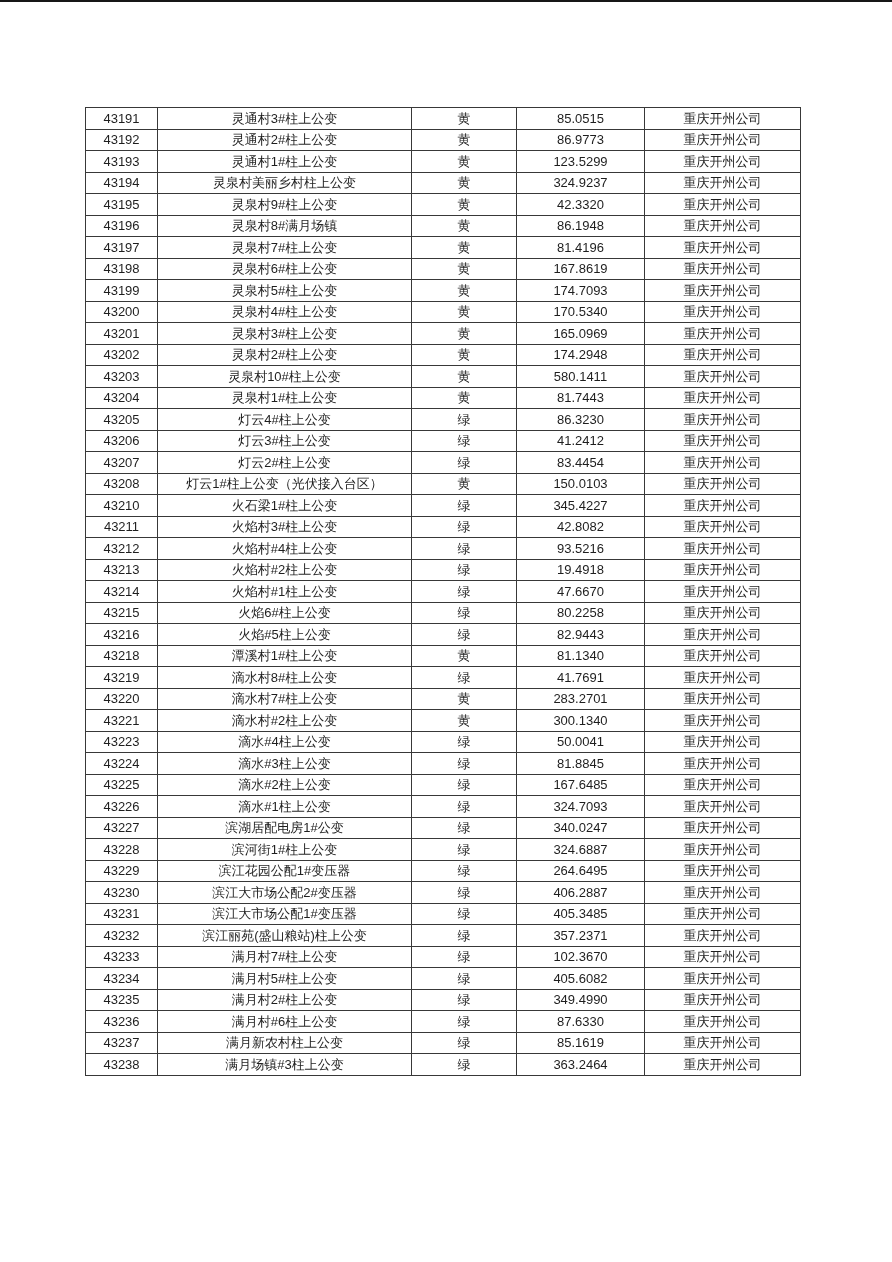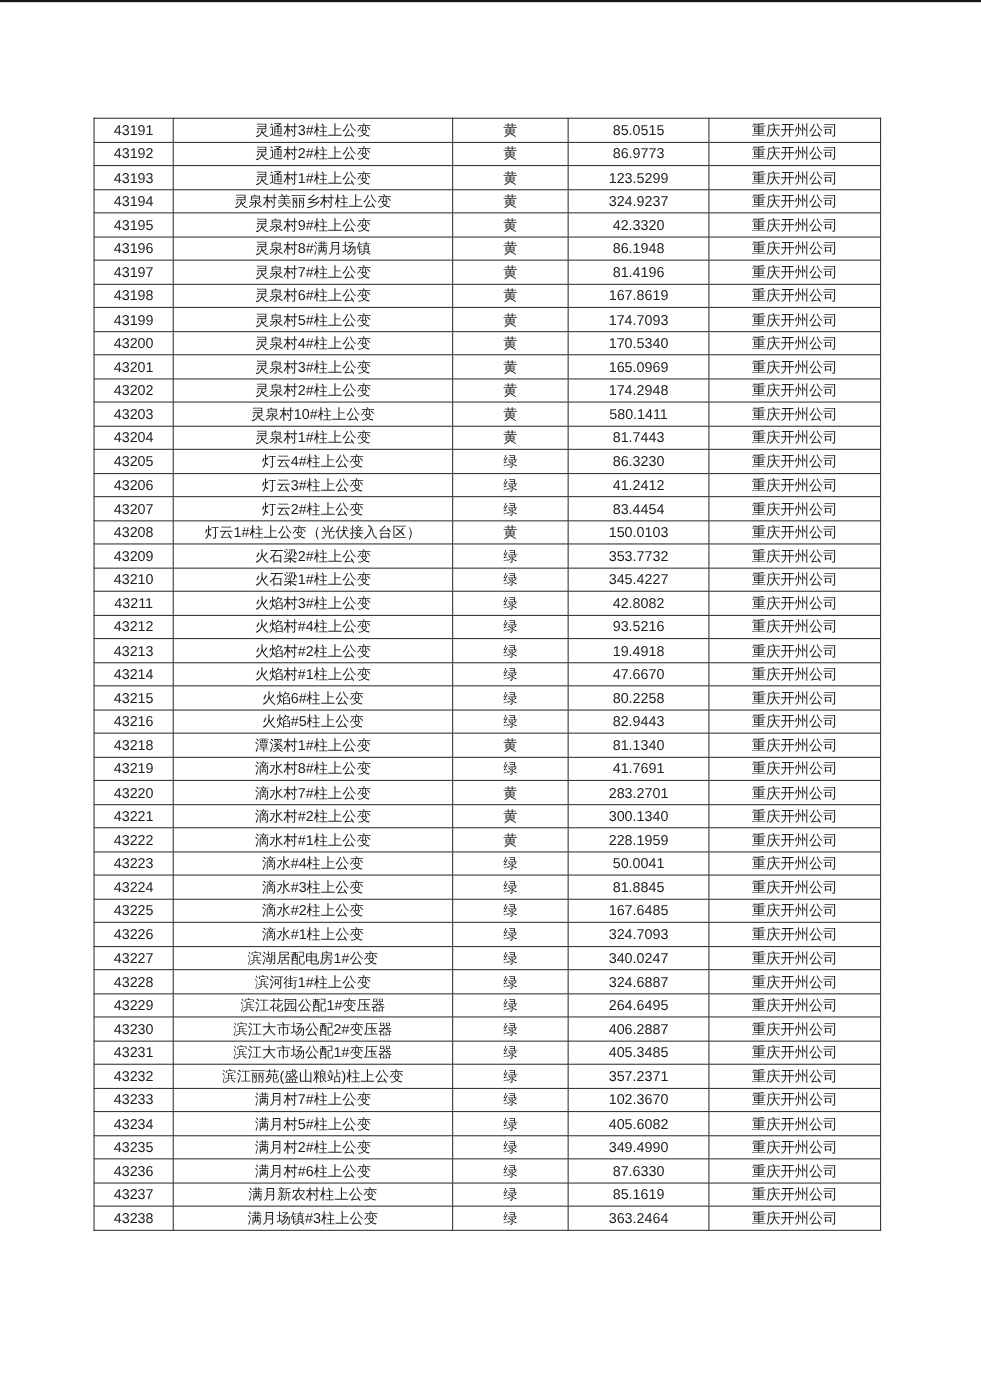--- a/index.html
+++ b/index.html
@@ -184,27 +184,20 @@
           <td class="col-company">重庆开州公司</td>
         </tr>
         <tr>
           <td class="col-id">43208</td>
           <td class="col-name">灯云1#柱上公变（光伏接入台区）</td>
           <td class="col-status">黄</td>
           <td class="col-value">150.0103</td>
           <td class="col-company">重庆开州公司</td>
         </tr>
         <tr>
-          <td class="col-id">43209</td>
-          <td class="col-name">火石梁2#柱上公变</td>
-          <td class="col-status">绿</td>
-          <td class="col-value">353.7732</td>
-          <td class="col-company">重庆开州公司</td>
-        </tr>
-        <tr>
           <td class="col-id">43210</td>
           <td class="col-name">火石梁1#柱上公变</td>
           <td class="col-status">绿</td>
           <td class="col-value">345.4227</td>
           <td class="col-company">重庆开州公司</td>
         </tr>
         <tr>
           <td class="col-id">43211</td>
           <td class="col-name">火焰村3#柱上公变</td>
           <td class="col-status">绿</td>
@@ -265,27 +258,20 @@
           <td class="col-name">滴水村7#柱上公变</td>
           <td class="col-status">黄</td>
           <td class="col-value">283.2701</td>
           <td class="col-company">重庆开州公司</td>
         </tr>
         <tr>
           <td class="col-id">43221</td>
           <td class="col-name">滴水村#2柱上公变</td>
           <td class="col-status">黄</td>
           <td class="col-value">300.1340</td>
-          <td class="col-company">重庆开州公司</td>
-        </tr>
-        <tr>
-          <td class="col-id">43222</td>
-          <td class="col-name">滴水村#1柱上公变</td>
-          <td class="col-status">黄</td>
-          <td class="col-value">228.1959</td>
           <td class="col-company">重庆开州公司</td>
         </tr>
         <tr>
           <td class="col-id">43223</td>
           <td class="col-name">滴水#4柱上公变</td>
           <td class="col-status">绿</td>
           <td class="col-value">50.0041</td>
           <td class="col-company">重庆开州公司</td>
         </tr>
         <tr>

